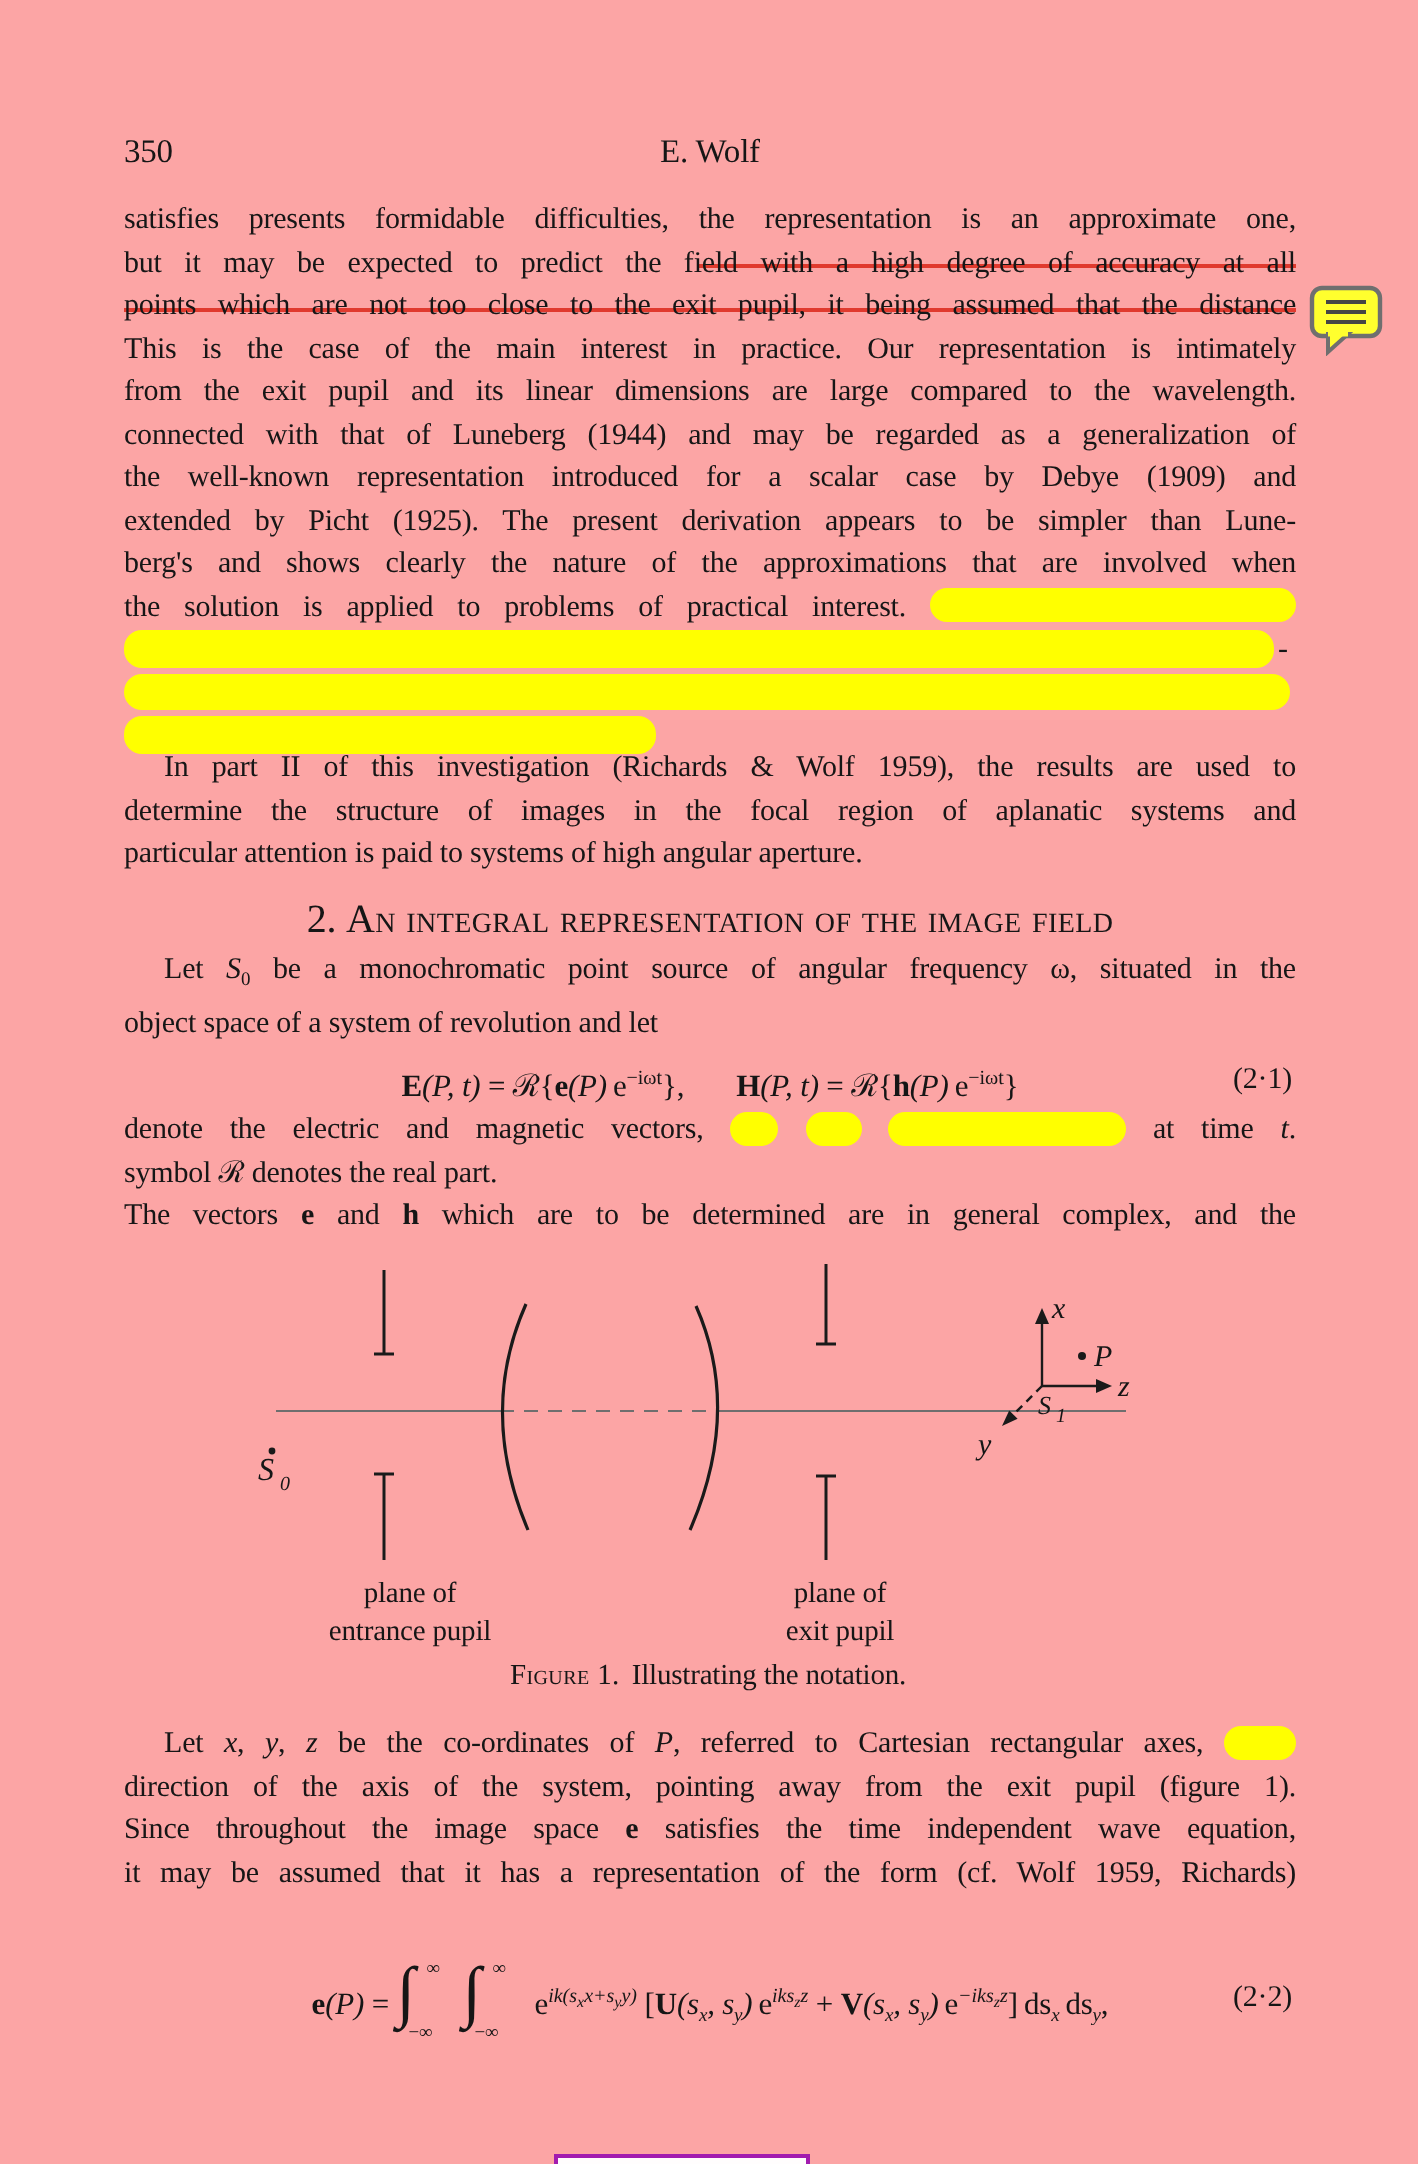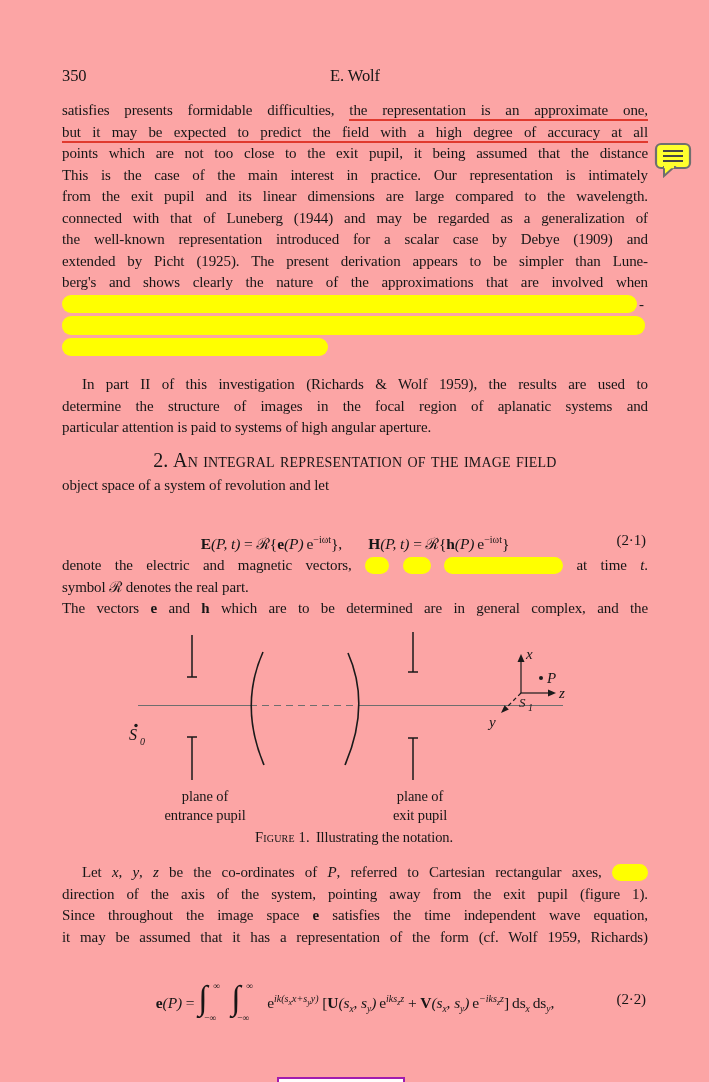--- a/index.html
+++ b/index.html
@@ -3,21 +3,21 @@
 <meta charset="utf-8">
 <style>
   html,body{margin:0;padding:0;background:#ffffff;}
   .page{position:relative;width:709px;height:1082px;background:#fca5a5;overflow:hidden;
         font-family:"Liberation Serif","DejaVu Serif",serif;color:#161616;
         font-size:15px;letter-spacing:-0.1px;}
   .col{position:absolute;left:62px;width:586px;}
   .line{line-height:21.5px;text-align:justify;text-align-last:justify;}
   .line.left{text-align:justify;text-align-last:left;}
   .indent{text-indent:20px;}
-  .redline{border-bottom:2.5px solid #e03a2e;padding-bottom:1px;}
+  .redline{border-bottom:2.5px solid #e03a2e;padding-bottom:14px;}
   .hl{display:inline-block;background:#ffff00;height:17px;border-radius:8.5px;vertical-align:-3.5px;}
   .hlrow{display:inline-block;background:#ffff00;height:18.5px;border-radius:9px;vertical-align:-4.5px;}
   .header{position:absolute;top:66px;left:62px;width:586px;font-size:16.5px;}
   .pageno{position:absolute;left:0;top:0;}
   .author{display:block;text-align:center;}
   .section{position:absolute;left:62px;width:586px;top:449px;text-align:center;font-size:20px;}
   .sc{font-variant:small-caps;letter-spacing:0.2px;}
   .eq{position:absolute;left:62px;width:586px;text-align:center;}
   .eq21{top:526px;height:28px;line-height:28px;font-size:15.5px;}
   .eq22{top:976px;height:46px;line-height:46px;font-size:15.5px;}
@@ -72,37 +72,39 @@
   <div class="col" style="top:100px">
     <div class="line"><span>satisfies presents formidable difficulties, </span><span class="redline">the representation is an approximate one,</span></div>
     <div class="line"><span class="redline">but it may be expected to predict the field with a high degree of accuracy at all</span></div>
     <div class="line">points which are not too close to the exit pupil, it being assumed that the distance</div>
     <div class="line">This is the case of the main interest in practice. Our representation is intimately</div>
     <div class="line">from the exit pupil and its linear dimensions are large compared to the wavelength.</div>
     <div class="line">connected with that of Luneberg (1944) and may be regarded as a generalization of</div>
     <div class="line">the well-known representation introduced for a scalar case by Debye (1909) and</div>
     <div class="line">extended by Picht (1925). The present derivation appears to be simpler than Lune-</div>
     <div class="line">berg's and shows clearly the nature of the approximations that are involved when</div>
+    <div class="line"><span>the solution is applied to problems of practical interest.</span> <span class="hl" style="width:183px"></span></div>
     <div class="line left"><span class="hlrow" style="width:575px"></span><span class="hyph">-</span></div>
     <div class="line left"><span class="hlrow" style="width:583px"></span></div>
     <div class="line left"><span class="hlrow" style="width:266px"></span></div>
   </div>
 
   <div class="col" style="top:374px">
     <div class="line indent">In part II of this investigation (Richards &amp; Wolf 1959), the results are used to</div>
     <div class="line">determine the structure of images in the focal region of aplanatic systems and</div>
     <div class="line left">particular attention is paid to systems of high angular aperture.</div>
   </div>
 
   <div class="section">
     <span>2.</span>
     <span class="sc">An integral representation of the image field</span>
   </div>
 
   <div class="col" style="top:475px">
+    <div class="line indent"><span>Let </span><i>S</i><sub>0</sub><span> be a monochromatic point source of angular frequency ω, situated in the</span></div>
     <div class="line left">object space of a system of revolution and let</div>
   </div>
 
   <div class="eq eq21">
     <span><b>E</b><i>(P, t)</i><span> = ℛ{</span><b>e</b><i>(P)</i><span class="ebase">e</span><sup class="exp">−iωt</sup><span>},</span><span class="eq-gap"></span><b>H</b><i>(P, t)</i><span> = ℛ{</span><b>h</b><i>(P)</i><span class="ebase">e</span><sup class="exp">−iωt</sup><span>}</span></span>
     <span class="eq-num">(2·1)</span>
   </div>
 
   <div class="col" style="top:555px">
     <div class="line"><span>denote the electric and magnetic vectors,</span> <span class="hl" style="width:24px"></span> <span class="hl" style="width:28px"></span> <span class="hl" style="width:119px"></span> <span>at time </span><i>t</i><span>.</span></div>

